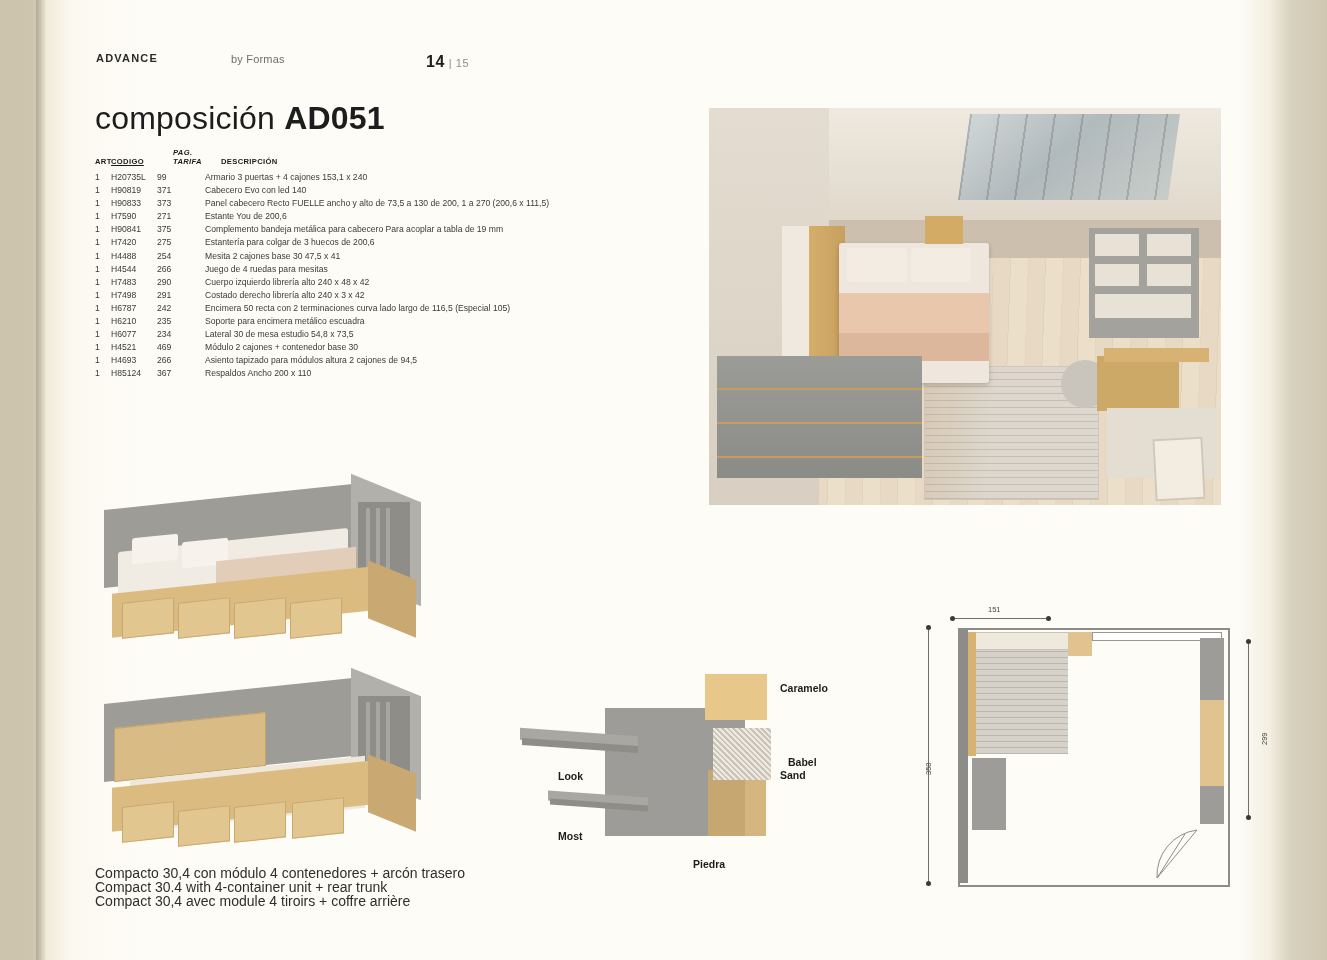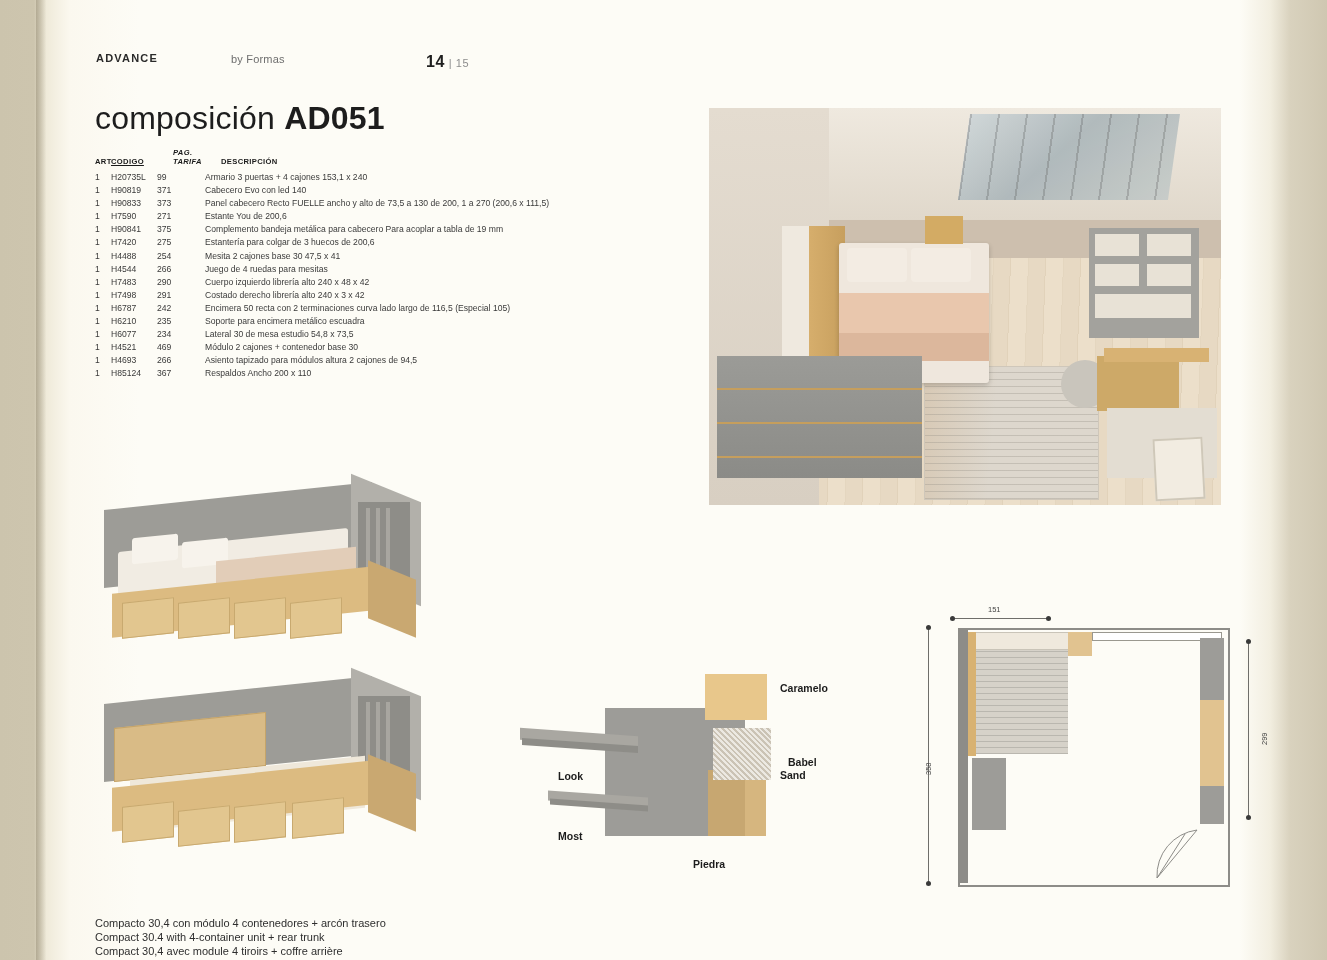--- a/index.html
+++ b/index.html
@@ -81,21 +81,21 @@
   .rb-mat{position:absolute;left:22px;top:52px;width:230px;height:52px;background:#f1ece3;transform:skewY(-6deg);border-radius:3px;}
   .rb-pil{position:absolute;left:36px;top:48px;width:46px;height:26px;background:#f7f3ec;transform:skewY(-6deg);border-radius:3px;}
   .rb-pil2{position:absolute;left:86px;top:52px;width:46px;height:26px;background:#f7f3ec;transform:skewY(-6deg);border-radius:3px;}
   .rb-quilt{position:absolute;left:120px;top:66px;width:140px;height:48px;background:#e2cdb8;transform:skewY(-6deg);}
   .rb-base{position:absolute;left:16px;top:92px;width:262px;height:44px;background:#dcbb81;transform:skewY(-6deg);}
   .rb-drw{position:absolute;top:112px;width:50px;height:34px;background:#e2c68f;border:1px solid #c8a96f;transform:skewY(-6deg);}
   .rb-side{position:absolute;left:272px;top:82px;width:48px;height:58px;background:#c9a871;transform:skewY(22deg);}
   .open-lid{position:absolute;left:18px;top:38px;width:150px;height:52px;background:#d9bb86;transform:skewY(-6deg);border:1px solid #c5a469;}
   .open-inner{position:absolute;left:34px;top:86px;width:235px;height:52px;background:#efe8da;transform:skewY(-6deg);}
   
-  .caption{position:absolute;left:95px;top:916px;font-size:11px;line-height:14px;color:#2e2e2e;}
+  .caption{position:absolute;left:95px;top:866px;font-size:14px;line-height:14px;color:#2e2e2e;}
   
   .fin{position:absolute;left:520px;top:670px;width:360px;height:210px;}
   .fin-body{position:absolute;left:85px;top:38px;width:140px;height:128px;background:#9d9c98;}
   .fin-body2{position:absolute;left:188px;top:100px;width:58px;height:66px;background:#cfa96a;opacity:.85;}
   .fin-sh1{position:absolute;left:0px;top:62px;width:118px;height:12px;background:#a9a7a1;transform:skewY(4deg);}
   .fin-sh1b{position:absolute;left:2px;top:72px;width:116px;height:7px;background:#8e8d88;transform:skewY(4deg);}
   .fin-sh2{position:absolute;left:28px;top:124px;width:100px;height:10px;background:#a9a7a1;transform:skewY(4deg);}
   .fin-sh2b{position:absolute;left:30px;top:132px;width:98px;height:6px;background:#8e8d88;transform:skewY(4deg);}
   .sw-caramelo{position:absolute;left:185px;top:4px;width:62px;height:46px;background:#e8c78b;}
   .sw-babel{position:absolute;left:193px;top:58px;width:58px;height:52px;background:#d9d2c4;

